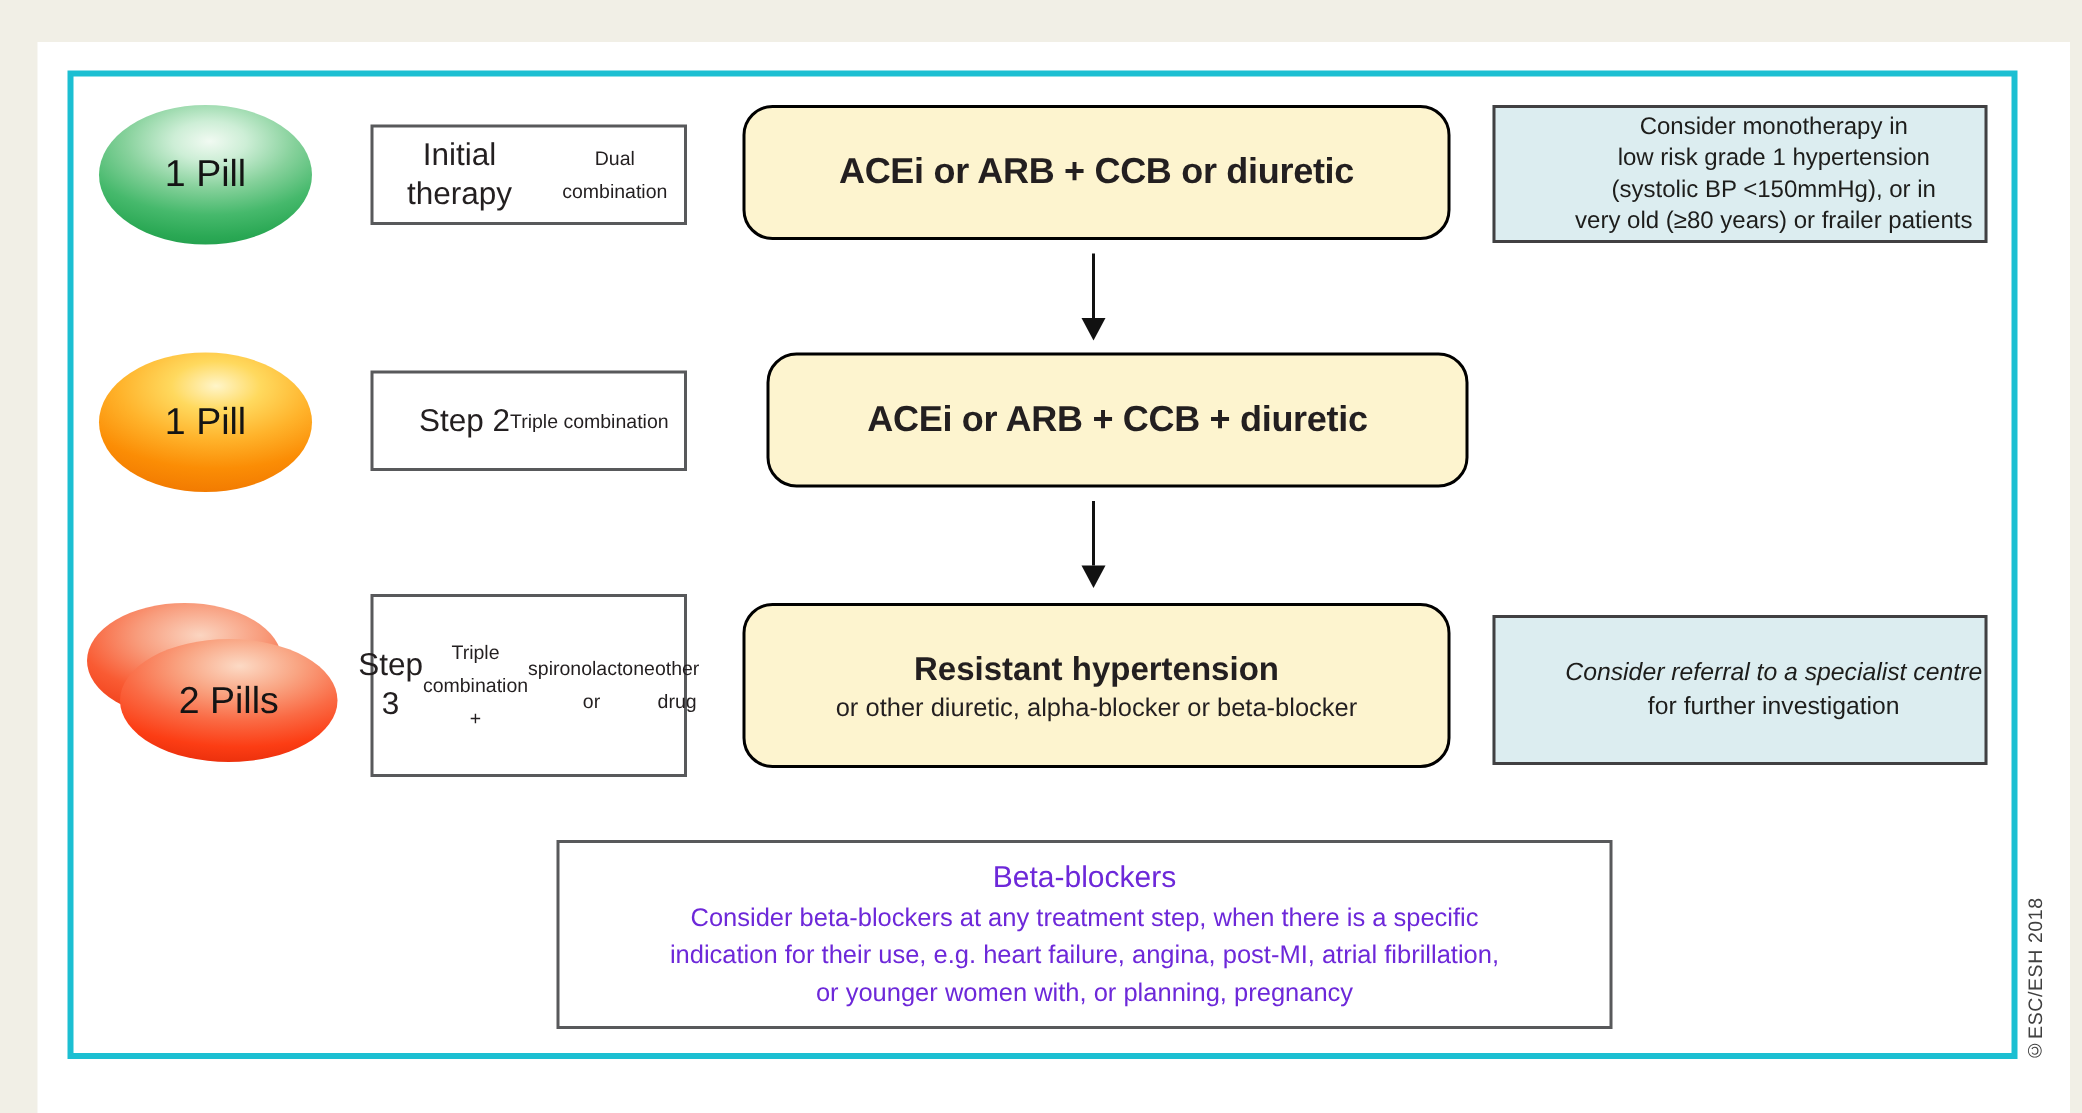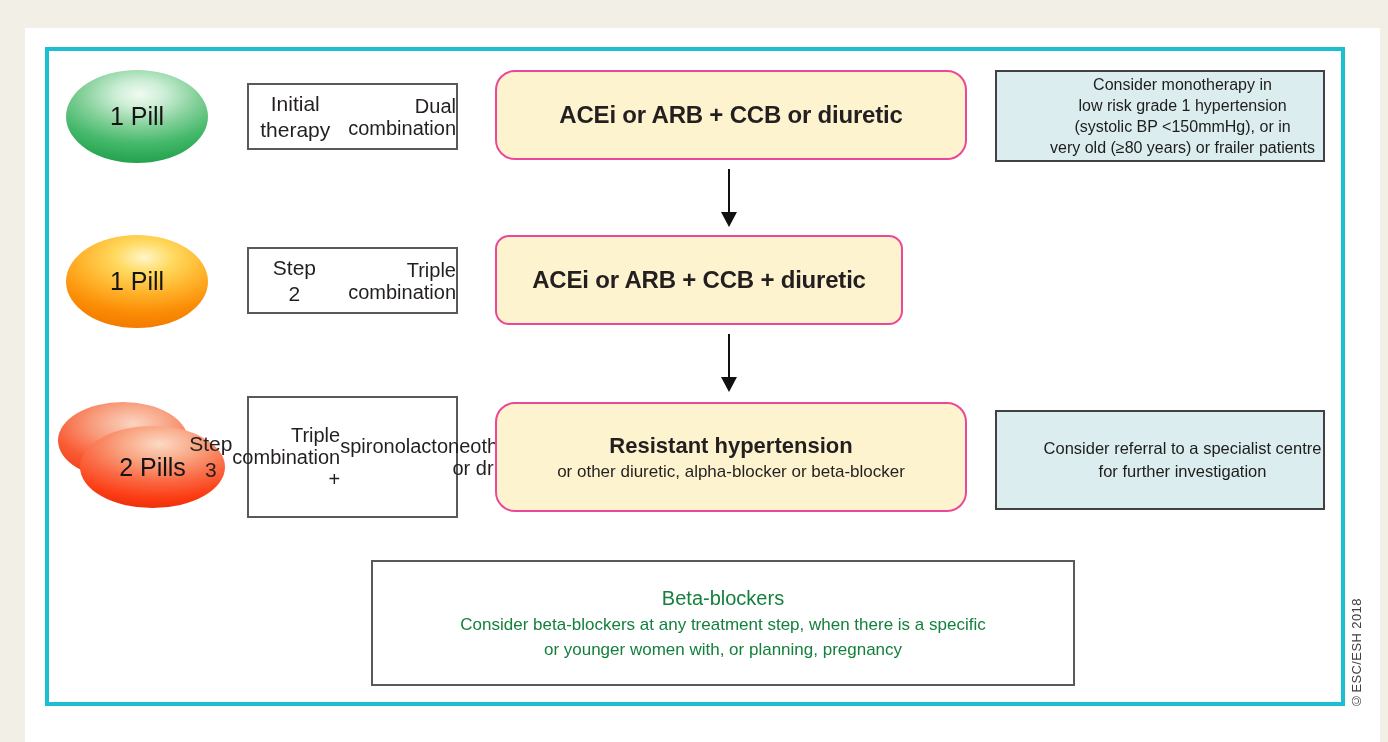--- a/index.html
+++ b/index.html
@@ -27,41 +27,41 @@
     background: radial-gradient(95% 80% at 58% 28%, #fbd5c1 0%, #f89c7c 34%, #f95b33 66%, #ef3712 100%);
   }
   .pill-label { position:absolute; display:flex; align-items:center; justify-content:center;
                 font-size:25px; color:#141414; }
 
   
   .step-box { position:absolute; background:#ffffff; border:2px solid #58595b;
               display:flex; align-items:center; justify-content:center;
               text-align:center; color:#231f20; }
   .step-title { font-size:21px; line-height:26px; }
-  .step-line  { font-size:20px; line-height:22px; display:block;text-align:right; }
+  .step-line  { font-size:13px; line-height:22px; display:block; }
 
   
-  .therapy-box { position:absolute; background:#fdf4cf; border:2px solid #ec4899; border-radius:20px;
+  .therapy-box { position:absolute; background:#fdf4cf; border:2px solid #000000; border-radius:20px;
                  display:flex; flex-direction:column; align-items:center; justify-content:center;
                  text-align:center; color:#231f20; }
   .therapy-title { font-size:24px; font-weight:bold; letter-spacing:-0.2px; }
   .therapy-title-sm { font-size:22px; font-weight:bold; line-height:28px; }
   .therapy-line { font-size:17px; line-height:23px; display:block; }
 
   
   .note-box { position:absolute; background:#dcedf0; border:2px solid #414042;
               display:flex; flex-direction:column; align-items:center; justify-content:center;
               text-align:center; color:#1d1d1b; font-size:16px;padding-left:45px; }
   .note-line { display:block; line-height:21px; }
 
   
   .beta-box { position:absolute; left:371px; top:560px; width:704px; height:126px;
               background:#ffffff; border:2px solid #58595b;
               display:flex; flex-direction:column; align-items:center; justify-content:center;
-              text-align:center; color:#15803d; }
+              text-align:center; color:#6d28d9; }
   .beta-title { font-size:20px; line-height:27px; }
   .beta-line  { font-size:17px; line-height:25px; display:block; }
 
   
   .arrow { position:absolute; width:16px; display:flex; flex-direction:column; align-items:center; }
   .arrow-shaft { width:2px; height:43px; background:#111111; }
   .arrow-head { width:0; height:0; border-left:8px solid transparent; border-right:8px solid transparent;
                 border-top:15px solid #111111; }
 
   .copyright { position:absolute; left:1349px; top:566px; height:142px;
@@ -100,21 +100,21 @@
   </div>
 
   <div class="pill pill-orange" style="left:66px; top:235px; width:142px; height:93px;"></div>
   <div class="pill-label" style="left:66px; top:235px; width:142px; height:93px;">1 Pill</div>
 
   <div class="step-box" style="left:247px; top:247px; width:211px; height:67px;padding-left:20px;">
     <span class="step-title">Step 2</span>
     <span class="step-line">Triple combination</span>
   </div>
 
-  <div class="therapy-box" style="left:495px; top:235px; width:408px; height:90px;border-radius:14px;">
+  <div class="therapy-box" style="left:511px; top:235px; width:468px; height:90px;">
     <span class="therapy-title">ACEi or ARB + CCB + diuretic</span>
   </div>
 
   <div class="arrow" style="left:721px; top:334px;">
     <div class="arrow-shaft"></div>
     <div class="arrow-head"></div>
   </div>
 
   <div class="pill pill-red-back" style="left:58px; top:402px; width:130px; height:77px;"></div>
   <div class="pill pill-red-front" style="left:80px; top:426px; width:145px; height:82px;"></div>
@@ -126,24 +126,25 @@
     <span class="step-line">spironolactone or</span>
     <span class="step-line">other drug</span>
   </div>
 
   <div class="therapy-box" style="left:495px; top:402px; width:472px; height:110px;">
     <span class="therapy-title-sm">Resistant hypertension</span>
     <span class="therapy-line">or other diuretic, alpha-blocker or beta-blocker</span>
   </div>
 
   <div class="note-box" style="left:995px; top:410px; width:330px; height:100px; font-size:16.5px;">
-    <span class="note-line" style="line-height:23px;">Consider referral to a specialist centre</span>
+    <span class="note-line" style="line-height:23px;font-style:italic;">Consider referral to a specialist centre</span>
     <span class="note-line" style="line-height:23px;">for further investigation</span>
   </div>
 
   <div class="beta-box">
     <span class="beta-title">Beta-blockers</span>
     <span class="beta-line">Consider beta-blockers at any treatment step, when there is a specific</span>
+    <span class="beta-line">indication for their use, e.g. heart failure, angina, post-MI, atrial fibrillation,</span>
     <span class="beta-line">or younger women with, or planning, pregnancy</span>
   </div>
 
   <div class="copyright">©ESC/ESH 2018</div>
 </div>
 
 </body></html>

